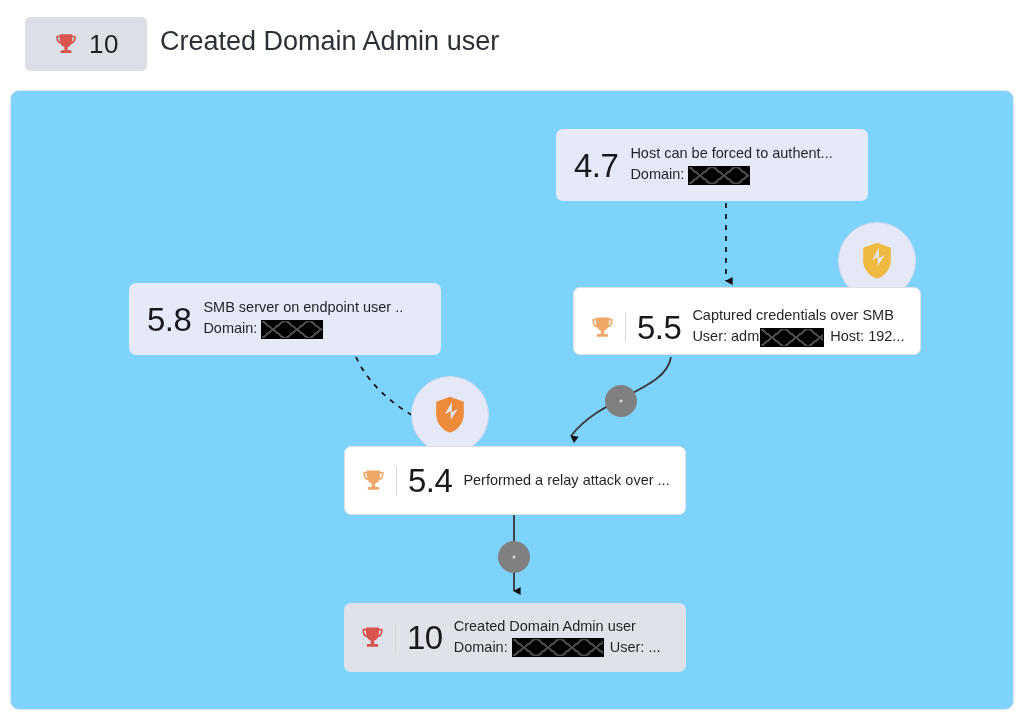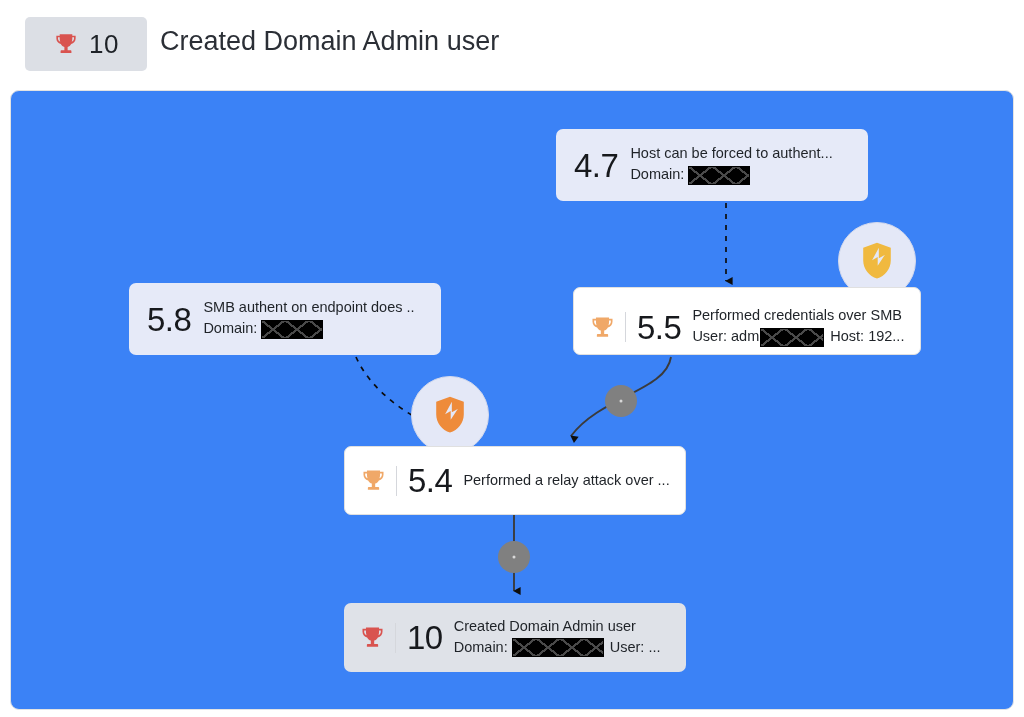--- a/index.html
+++ b/index.html
@@ -28,21 +28,21 @@
   .hdr-title {
     position: absolute; left: 160px; top: 26px;
     font-size: 27px; color: #2b2f36; font-weight: 400; white-space: nowrap;
   }
 
   
   .canvas {
     position: absolute; left: 10px; top: 90px;
     width: 1004px; height: 620px;
     border: 1px solid #e3e3e3; border-radius: 9px;
-    background: #3b82f6;
+    background: #7dd3fc;
   }
   .graph { position: absolute; left: 0; top: 0; width: 1004px; height: 620px; }
   .edges { position: absolute; left: 0; top: 0; width: 1004px; height: 620px; pointer-events: none; }
 
   
   .node { position: absolute; display: flex; align-items: center; border-radius: 7px; }
   .node.plain { background: #e6eaf8; }
   .node.white { background: #ffffff; border: 1px solid #e0e0e0; }
   .node.grey  { background: #dfe2e8; }
 
@@ -146,21 +146,21 @@
         <span>
           <svg width="34" height="38" viewBox="0 0 24 27">
             <path fill="#f0b93f" d="M12 0.6 2.2 4.1v9.1c0 6 4.2 11.2 9.8 12.8 5.6-1.6 9.8-6.8 9.8-12.8V4.1L12 .6zm1.3 3.5v7.4l4.2-2.2-5 7.6v-6.2l-4 2.3 4.8-8.9z"></path>
           </svg>
         </span>
       </div>
 
       <div class="node plain" style="left:118px; top:192px; width:312px; height:72px; padding:0 20px 0 18px;">
         <span class="score">5.8</span>
         <div class="texts" style="margin-left:12px;">
-          <div class="t-line">SMB authent on endpoint does ..</div>
+          <div class="t-line">SMB server on endpoint user ..</div>
           <div class="t-line">
             <span>Domain:</span>
             <span class="redact" style="width:62px;height:19px;margin-left:4px;"></span>
           </div>
         </div>
       </div>
       <div class="bubble" style="left:400px; top:285px; width:78px; height:78px;">
         <span>
           <svg width="34" height="38" viewBox="0 0 24 27">
             <path fill="#ee8b3a" d="M12 0.6 2.2 4.1v9.1c0 6 4.2 11.2 9.8 12.8 5.6-1.6 9.8-6.8 9.8-12.8V4.1L12 .6zm1.3 3.5v7.4l4.2-2.2-5 7.6v-6.2l-4 2.3 4.8-8.9z"></path>
@@ -170,21 +170,21 @@
 
       <div class="node white" style="left:562px; top:196px; width:348px; height:68px; padding:12px 12px 0 15px;">
         <span>
           <svg class="trophy-ic" viewBox="0 0 24 24">
             <path fill="#f0a868" d="M6.2 3h11.6v1.3h3.1v2.6c0 2.6-1.8 4.6-4.1 5.1-.7 1.4-1.9 2.4-3.3 2.7v3.1h2.6c.5 0 .9.4.9.9v1.6H7v-1.6c0-.5.4-.9.9-.9h2.6v-3.1c-1.4-.3-2.6-1.3-3.3-2.7C4.9 11.5 3.1 9.5 3.1 6.9V4.3h3.1V3zm0 2.8H4.6v1.1c0 1.4.9 2.6 2.1 3.1-.3-.8-.5-1.7-.5-2.6V5.8zm11.6 0v1.6c0 .9-.2 1.8-.5 2.6 1.2-.5 2.1-1.7 2.1-3.1V5.8h-1.6z"></path>
           </svg>
         </span>
         <span class="divider"></span>
         <span class="score">5.5</span>
         <div class="texts" style="margin-left:11px;">
-          <div class="t-line">Performed credentials over SMB</div>
+          <div class="t-line">Captured credentials over SMB</div>
           <div class="t-line">
             <span>User: adm</span>
             <span class="redact" style="width:64px;height:19px;"></span>
             <span style="margin-left:5px;">Host: 192...</span>
           </div>
         </div>
       </div>
 
       <div class="node white" style="left:333px; top:355px; width:342px; height:69px; padding:0 16px 0 15px;">
         <span>

